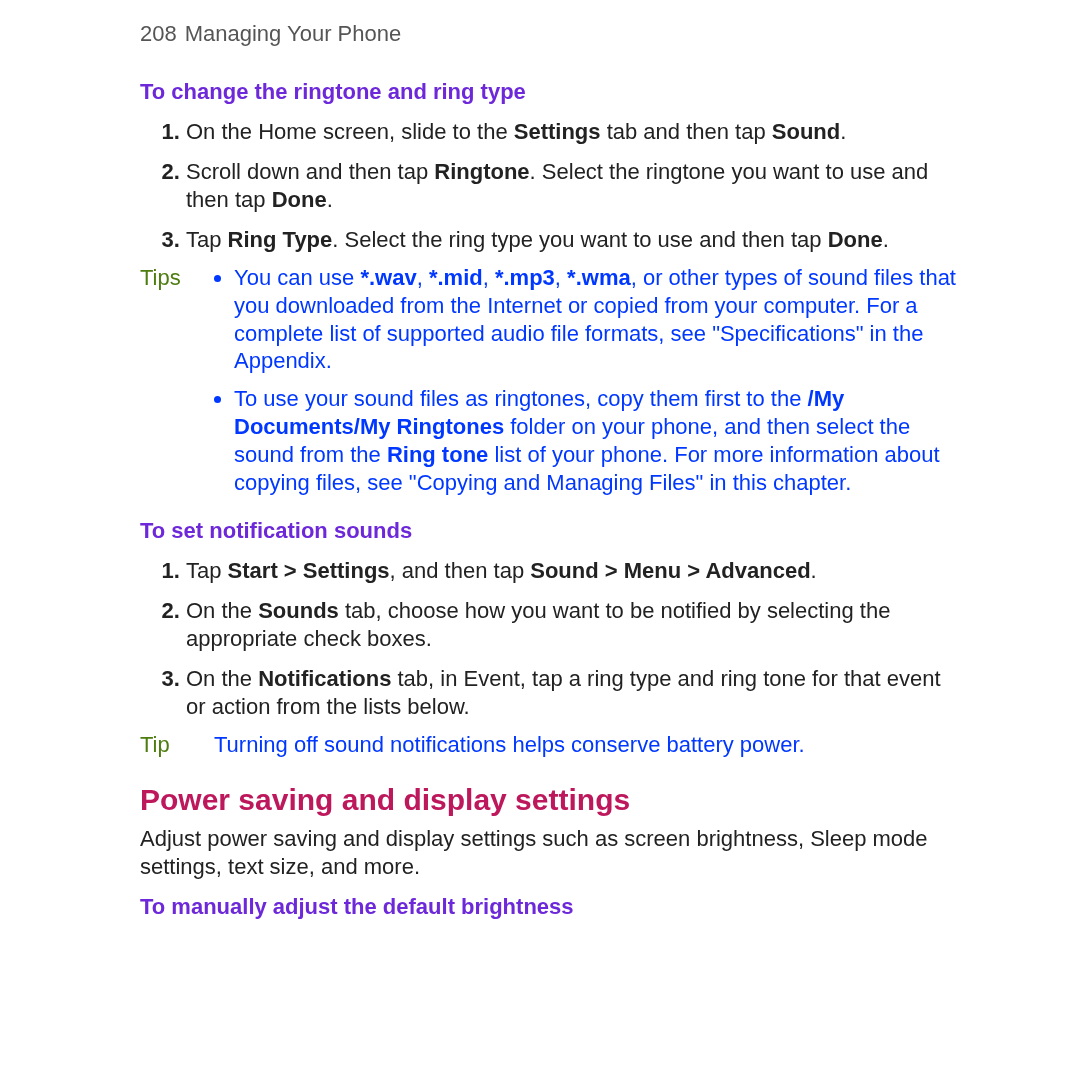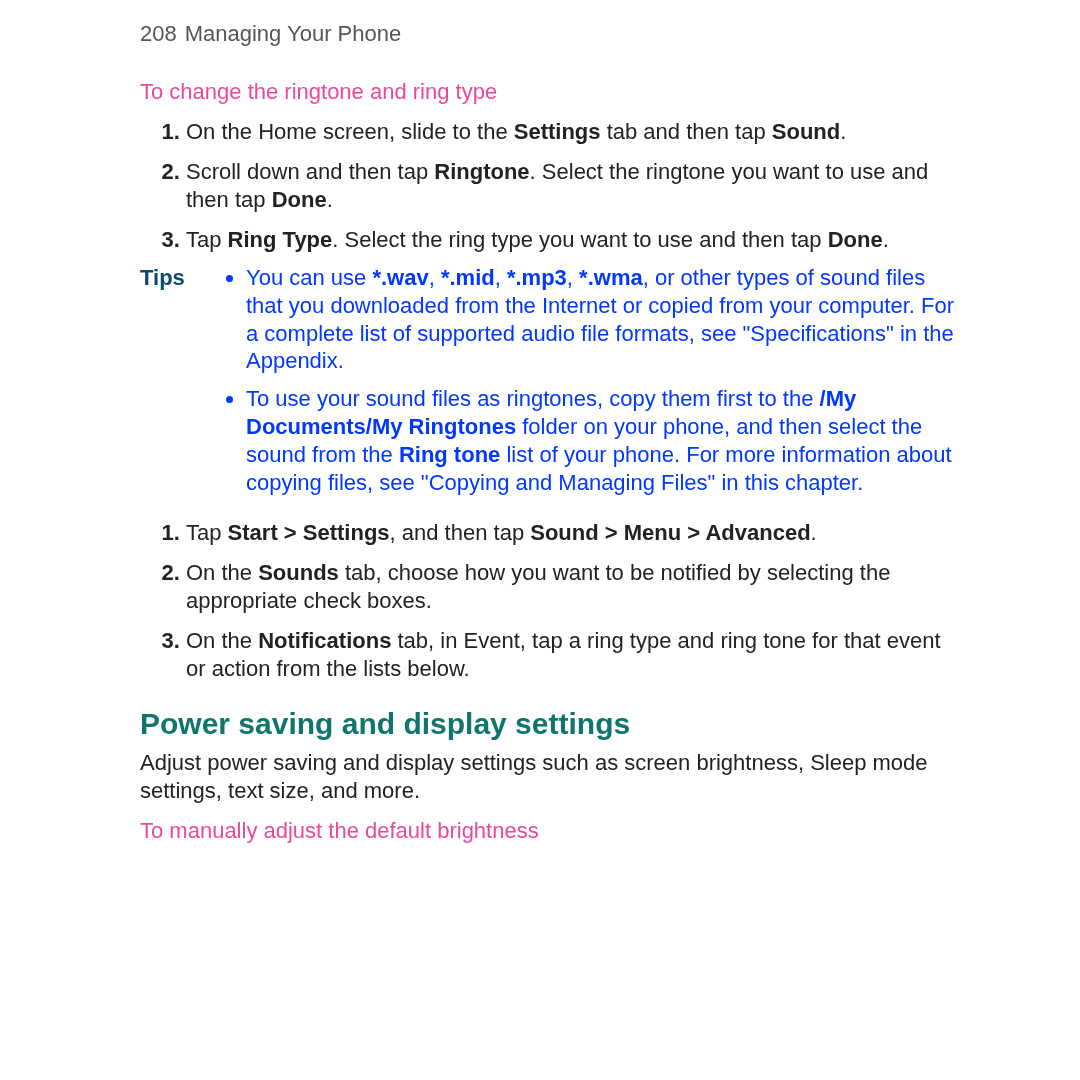--- a/index.html
+++ b/index.html
@@ -17,55 +17,55 @@
     font-size: 22px;
     line-height: 1.27;
   }
   .running-head {
     color: #555;
     font-size: 22px;
     margin-bottom: 30px;
   }
   .running-head .pnum { margin-right: 8px; color:#555; }
   .proc-heading {
-    font-weight: 400;
-    color: #ec4899;
+    font-weight: 700;
+    color: #6d28d9;
     margin: 6px 0 6px 0;
     font-size: 22px;
   }
   ol.steps {
     margin: 0 0 10px 0;
     padding-left: 46px;
   }
   ol.steps > li {
     margin: 12px 0 10px 0;
   }
   ol.steps > li::marker { font-weight: 700; }
   .b { font-weight: 700; }
   .tips-row {
     display: flex;
     gap: 14px;
     margin: 6px 0 10px 0;
   }
   .tips-label {
-    font-weight: 700;
-    color: #0c4a6e;
+    font-weight: 400;
+    color: #4d7c0f;
     flex: 0 0 60px;
   }
   .tips-label.narrow { flex: 0 0 60px; }
   .tips-body { flex: 1; color: #0038ff; }
   .tips-body ul {
     list-style: disc;
     margin: 0;
     padding-left: 20px;
   }
-  .tips-body ul li { margin-bottom: 10px; margin-left: 12px; }
+  .tips-body ul li { margin-bottom: 10px; }
   .section-title {
     font-weight: 700;
-    color: #0f766e;
+    color: #be185d;
     font-size: 30px;
     margin: 22px 0 6px 0;
   }
   .para { margin: 0 0 12px 0; }
 </style>
 </head>
 <body>
 
 <div class="page">
 
@@ -93,32 +93,39 @@
         <li>
           <span>You can use </span><span class="b">*.wav</span><span>, </span><span class="b">*.mid</span><span>, </span><span class="b">*.mp3</span><span>, </span><span class="b">*.wma</span><span>, or other types of sound files that you downloaded from the Internet or copied from your computer. For a complete list of supported audio file formats, see "Specifications" in the Appendix.</span>
         </li>
         <li>
           <span>To use your sound files as ringtones, copy them first to the </span><span class="b">/My Documents/My Ringtones</span><span> folder on your phone, and then select the sound from the </span><span class="b">Ring tone</span><span> list of your phone. For more information about copying files, see "Copying and Managing Files" in this chapter.</span>
         </li>
       </ul>
     </div>
   </div>
 
+  <div class="proc-heading">To set notification sounds</div>
   <ol class="steps">
     <li>
       <span>Tap </span><span class="b">Start &gt; Settings</span><span>, and then tap </span><span class="b">Sound &gt; Menu &gt; Advanced</span><span>.</span>
     </li>
     <li>
       <span>On the </span><span class="b">Sounds</span><span> tab, choose how you want to be notified by selecting the appropriate check boxes.</span>
     </li>
     <li>
       <span>On the </span><span class="b">Notifications</span><span> tab, in Event, tap a ring type and ring tone for that event or action from the lists below.</span>
     </li>
   </ol>
 
+  <div class="tips-row">
+    <div class="tips-label narrow">Tip</div>
+    <div class="tips-body">
+      <span>Turning off sound notifications helps conserve battery power.</span>
+    </div>
+  </div>
 
   <div class="section-title">Power saving and display settings</div>
   <p class="para">Adjust power saving and display settings such as screen brightness, Sleep mode settings, text size, and more.</p>
 
   <div class="proc-heading">To manually adjust the default brightness</div>
 
 
 </div>
 
 </body></html>

